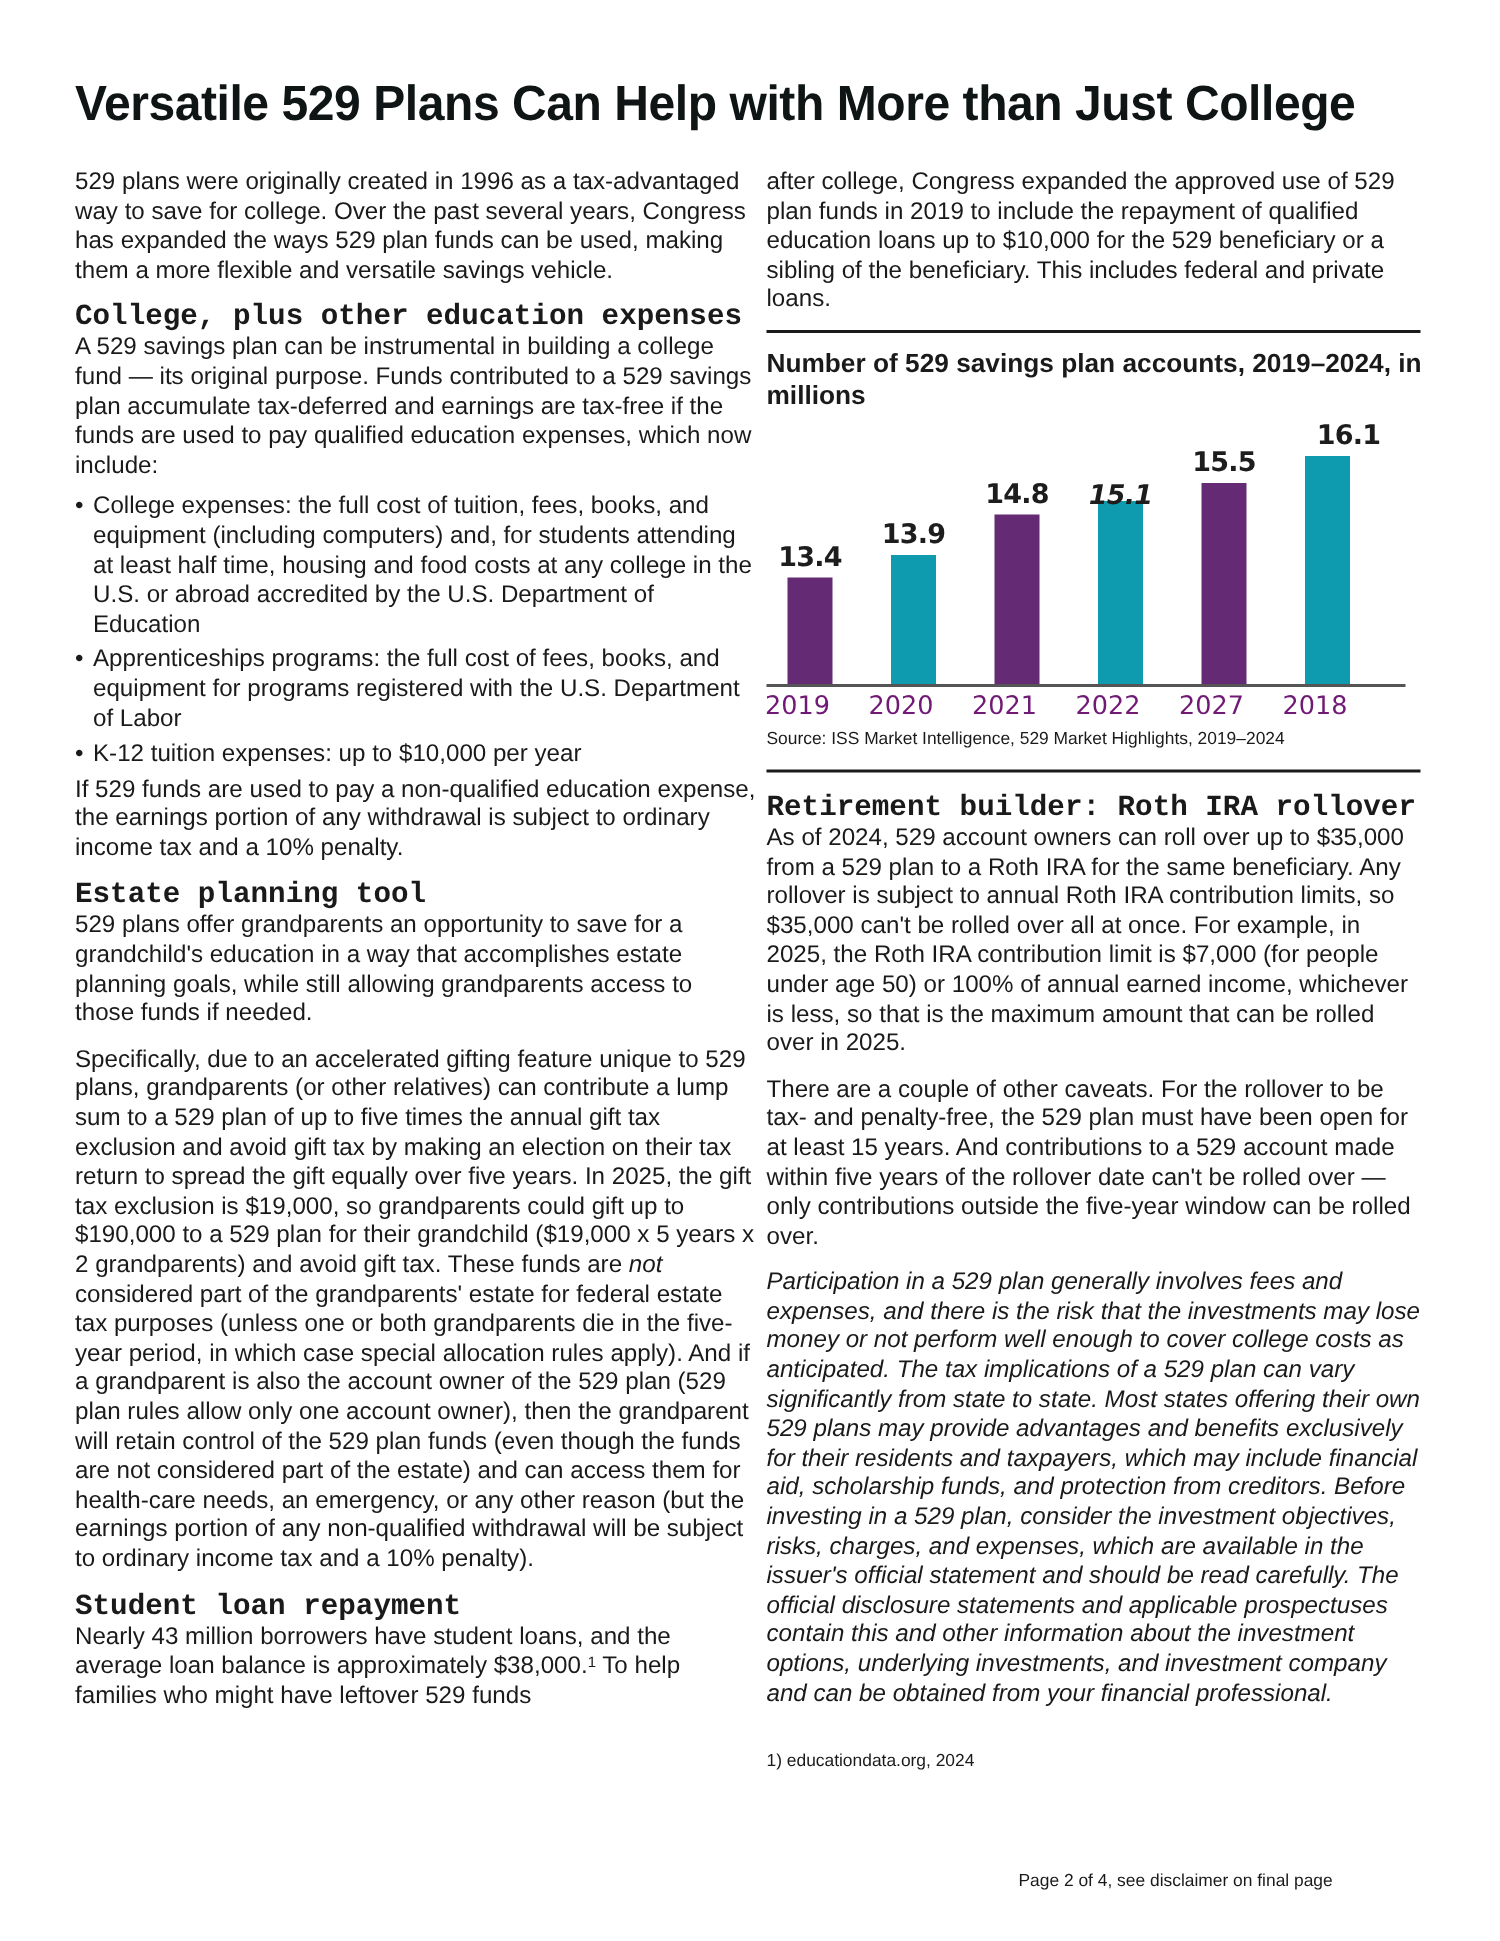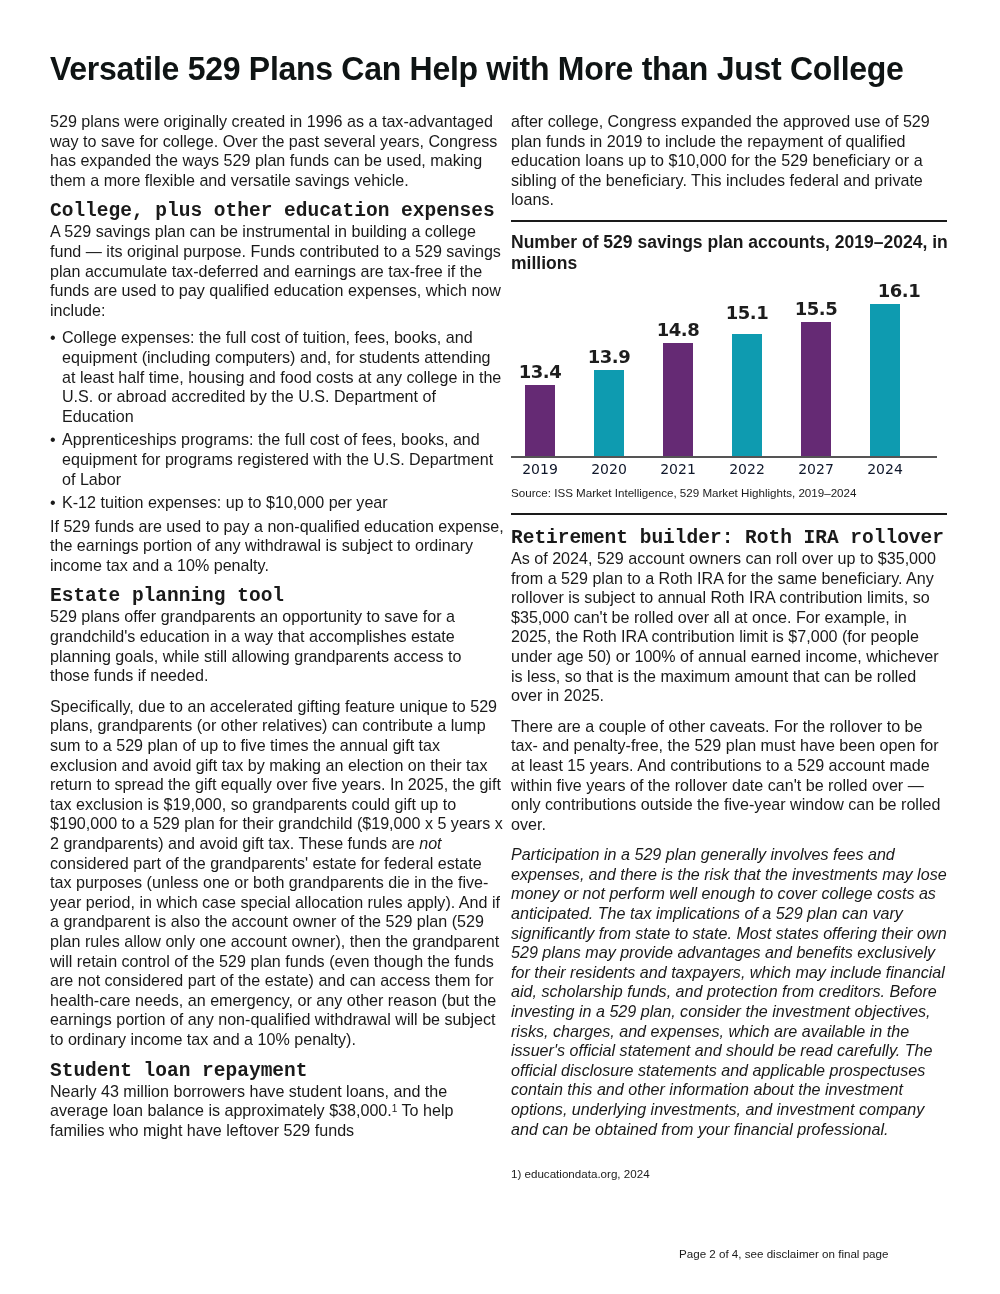--- a/index.html
+++ b/index.html
@@ -16,21 +16,21 @@
   h2.sec { margin-top:10px; }
   ul { list-style:none; margin:8px 0 0 0; padding:0; }
   li { position:relative; padding-left:12px; font-size:16.1px; line-height:19.6px; margin-bottom:4px; }
   li .bullet { position:absolute; left:0; top:0; }
   .rule { border-top:2px solid #1a1a1a; width:436px; }
   .chart-title { font-size:17.5px; font-weight:bold; line-height:21px; margin-top:10px; }
   .chart { position:relative; width:440px; height:200px; margin-top:8px; }
   .bar { position:absolute; width:30px; }
   .bar-label { position:absolute; width:70px; text-align:center; font-size:18px; font-weight:bold; color:#1d1d1d; font-family:"DejaVu Sans", sans-serif; letter-spacing:-0.5px; }
   .axis { position:absolute; left:0; height:2px; background:#555; }
-  .tick-label { position:absolute; width:60px; text-align:center; font-size:14px; color:#0f172a; font-family:"DejaVu Sans", sans-serif; }
+  .tick-label { position:absolute; width:60px; text-align:left; font-size:17px; color:#701a75; font-family:"DejaVu Sans", sans-serif; }
   .source { font-size:11.6px; line-height:14px; margin-top:4px; }
   .italic p { font-style:italic; }
   .footnote { font-size:11.6px; line-height:14px; margin-top:28px; }
   .page-footer { position:absolute; left:679px; top:1247px; font-size:11.6px; }
   sup { font-size:10px; vertical-align:4px; line-height:0; }
 </style>
 </head>
 <body>
 
 <div class="title">Versatile 529 Plans Can Help with More than Just College</div>
@@ -66,28 +66,28 @@
   <div class="bar" style="left: 14px; top: 103px; height: 71px; background: rgb(101, 42, 116);"></div>
       <div class="bar-label" style="left: -6px; top: 79px;">13.4</div>
       <div class="tick-label" style="left: -1px; top: 179px;">2019</div>
       <div class="bar" style="left: 83px; top: 88px; height: 86px; background: rgb(14, 155, 176);"></div>
       <div class="bar-label" style="left: 63px; top: 64px;">13.9</div>
       <div class="tick-label" style="left: 68px; top: 179px;">2020</div>
       <div class="bar" style="left: 152px; top: 61px; height: 113px; background: rgb(101, 42, 116);"></div>
       <div class="bar-label" style="left: 132px; top: 37px;">14.8</div>
       <div class="tick-label" style="left: 137px; top: 179px;">2021</div>
       <div class="bar" style="left: 221px; top: 52px; height: 122px; background: rgb(14, 155, 176);"></div>
-      <div class="bar-label" style="left: 201px; top: 20px;">15.1</div>
+      <div class="bar-label" style="left: 201px; top: 38px; font-style: italic;">15.1</div>
       <div class="tick-label" style="left: 206px; top: 179px;">2022</div>
       <div class="bar" style="left: 290px; top: 40px; height: 134px; background: rgb(101, 42, 116);"></div>
       <div class="bar-label" style="left: 270px; top: 16px;">15.5</div>
       <div class="tick-label" style="left: 275px; top: 179px;">2027</div>
       <div class="bar" style="left: 359px; top: 22px; height: 152px; background: rgb(14, 155, 176);"></div>
       <div class="bar-label" style="left: 353px; top: -2px;">16.1</div>
-      <div class="tick-label" style="left: 344px; top: 179px;">2024</div>
+      <div class="tick-label" style="left: 344px; top: 179px;">2018</div>
     </div>
   <div class="source">Source: ISS Market Intelligence, 529 Market Highlights, 2019–2024</div>
 
   <div class="rule" style="margin-top:13px;"></div>
 
   <h2 style="margin-top:12px;">Retirement builder: Roth IRA rollover</h2>
   <p>As of 2024, 529 account owners can roll over up to $35,000 from a 529 plan to a Roth IRA for the same beneficiary. Any rollover is subject to annual Roth IRA contribution limits, so $35,000 can't be rolled over all at once. For example, in 2025, the Roth IRA contribution limit is $7,000 (for people under age 50) or 100% of annual earned income, whichever is less, so that is the maximum amount that can be rolled over in 2025.</p>
   <p class="gap">There are a couple of other caveats. For the rollover to be tax- and penalty-free, the 529 plan must have been open for at least 15 years. And contributions to a 529 account made within five years of the rollover date can't be rolled over — only contributions outside the five-year window can be rolled over.</p>
 
   <div class="italic gap">

